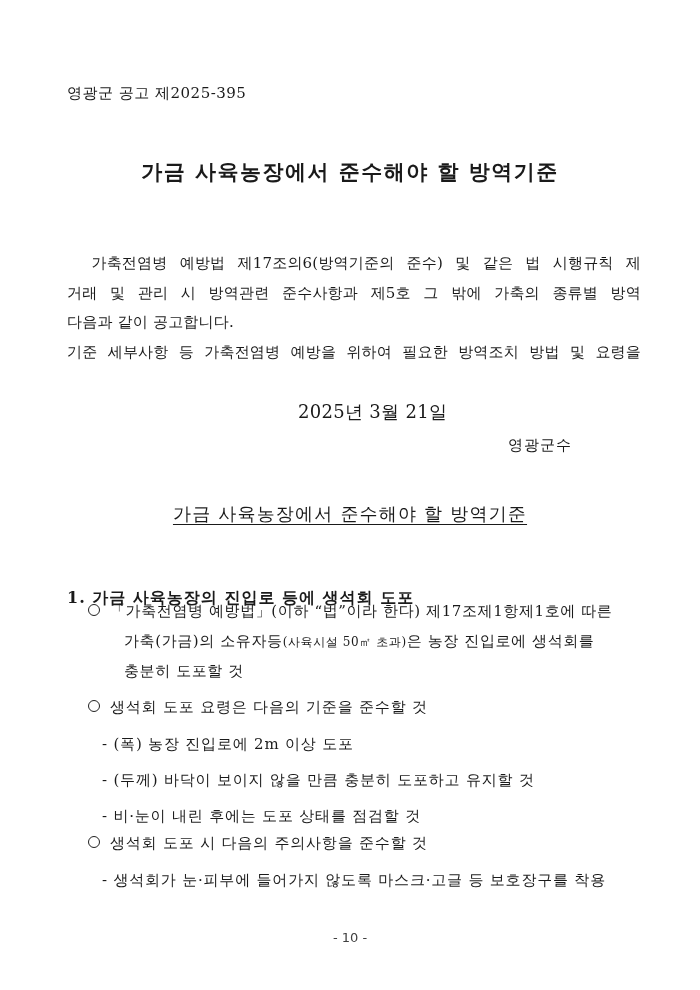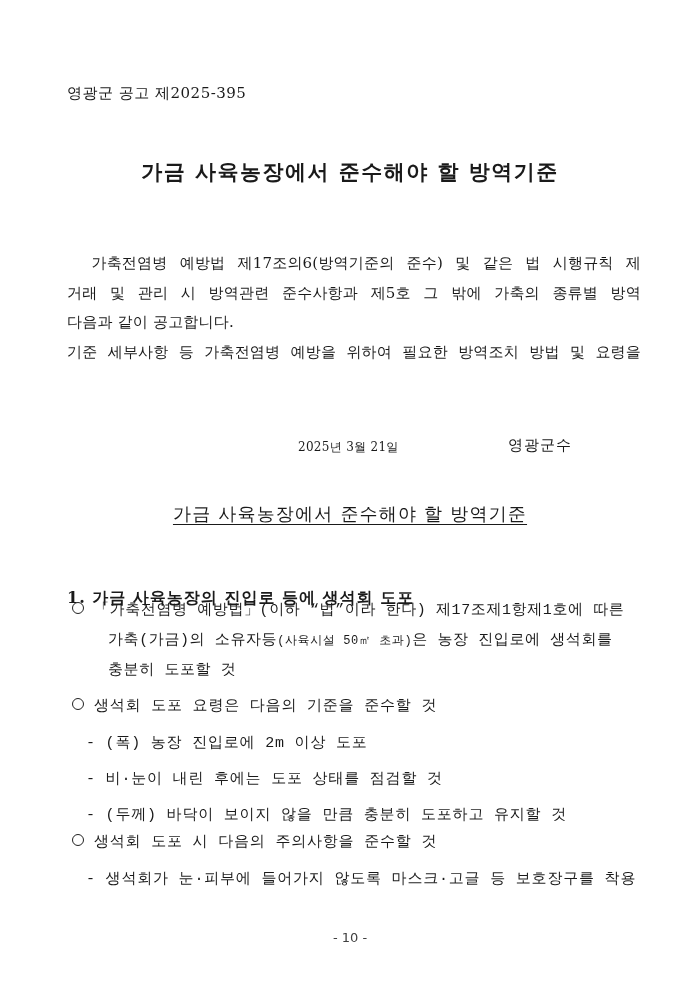--- a/index.html
+++ b/index.html
@@ -9,26 +9,26 @@
     color: #1a1a1a;
   }
   .abs { position: absolute; white-space: nowrap; }
   .notice-no { left: 67px; top: 84px; font-size: 15px; letter-spacing: 0.5px; }
   .title-main { left: 0; width: 700px; top: 158px; text-align: center;
     font-size: 21px; font-weight: bold; letter-spacing: 1.5px; }
   .intro { left: 67px; width: 574px; top: 230px; font-size: 15px; line-height: 29.5px;
     white-space: normal; letter-spacing: 0.2px; }
   .intro .line { display: block; text-align: justify; text-align-last: justify; white-space: nowrap; }
   .intro .line.last { text-align-last: left; }
-  .date { left: 298px; top: 400px; font-size: 12px; letter-spacing: 0.3px; margin-top: 39px; }
+  .date { left: 298px; top: 400px; font-size: 18px; letter-spacing: 0.3px; }
   .issuer { left: 508px; top: 436px; font-size: 15px; letter-spacing: 1px; }
   .title-sub { left: 0; width: 700px; top: 502px; text-align: center; font-size: 18px; letter-spacing: 1.2px; }
   .title-sub span { text-decoration: underline; text-underline-offset: 4px; text-decoration-thickness: 1px; }
   .sec-head { left: 67px; top: 588px; font-size: 16px; font-weight: bold; letter-spacing: 1px; }
-  .bullet-block { left: 72px; width: 570px; font-size: 15px; font-family: Liberation Mono, monospace; }
+  .bullet-block { left: 88px; width: 570px; font-size: 15px; }
   .bullet-row { position: relative; height: 30px; line-height: 30px; }
   .circle { display: inline-block; width: 10px; height: 10px; border: 1px solid #222; border-radius: 50%;
     vertical-align: middle; margin-right: 10px; position: relative; top: -2px; }
   .b1 { top: 596px; }
   .b1 .l1 { padding-left: 0; letter-spacing: 0.6px; }
   .b1 .cont { padding-left: 36px; letter-spacing: 0.6px; }
   .small { font-size: 12px; }
   .b2 { top: 692px; }
   .dash-row { padding-left: 14px; height: 36px; line-height: 36px; letter-spacing: 0.8px; }
   .b3 { top: 828px; }
@@ -68,22 +68,22 @@
   <div class="bullet-row cont">
     <span>충분히 도포할 것</span>
   </div>
 </div>
 
 <div class="abs bullet-block b2">
   <div class="bullet-row" style="height:34px;line-height:30px;letter-spacing:0.8px;">
     <span class="circle"></span><span>생석회 도포 요령은 다음의 기준을 준수할 것</span>
   </div>
   <div class="dash-row">- (폭) 농장 진입로에 2m 이상 도포</div>
+  <div class="dash-row">- (두께) 바닥이 보이지 않을 만큼 충분히 도포하고 유지할 것</div>
   <div class="dash-row">- 비·눈이 내린 후에는 도포 상태를 점검할 것</div>
-  <div class="dash-row">- (두께) 바닥이 보이지 않을 만큼 충분히 도포하고 유지할 것</div>
 </div>
 
 <div class="abs bullet-block b3">
   <div class="bullet-row" style="height:34px;line-height:30px;letter-spacing:0.8px;">
     <span class="circle"></span><span>생석회 도포 시 다음의 주의사항을 준수할 것</span>
   </div>
   <div class="dash-row">- 생석회가 눈·피부에 들어가지 않도록 마스크·고글 등 보호장구를 착용</div>
 </div>
 
 <div class="abs page-no">- 10 -</div>

